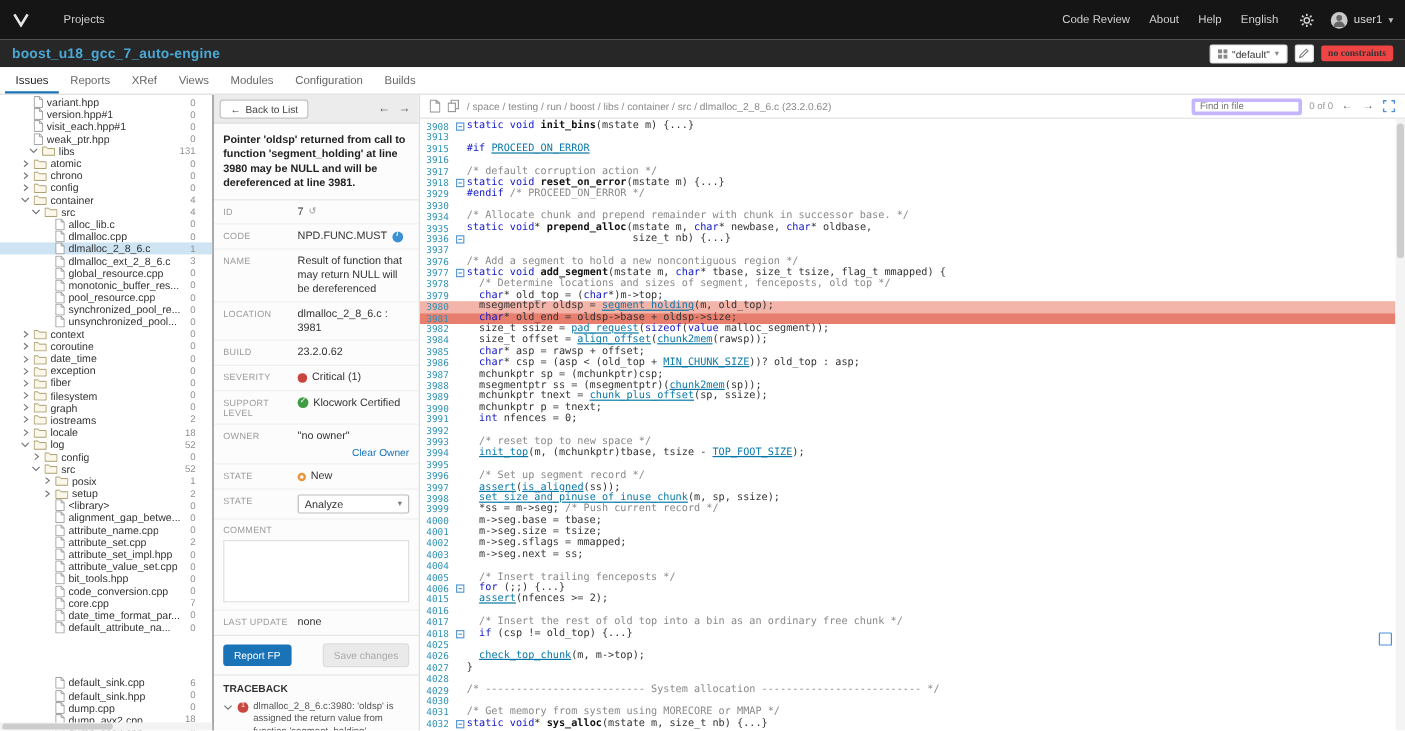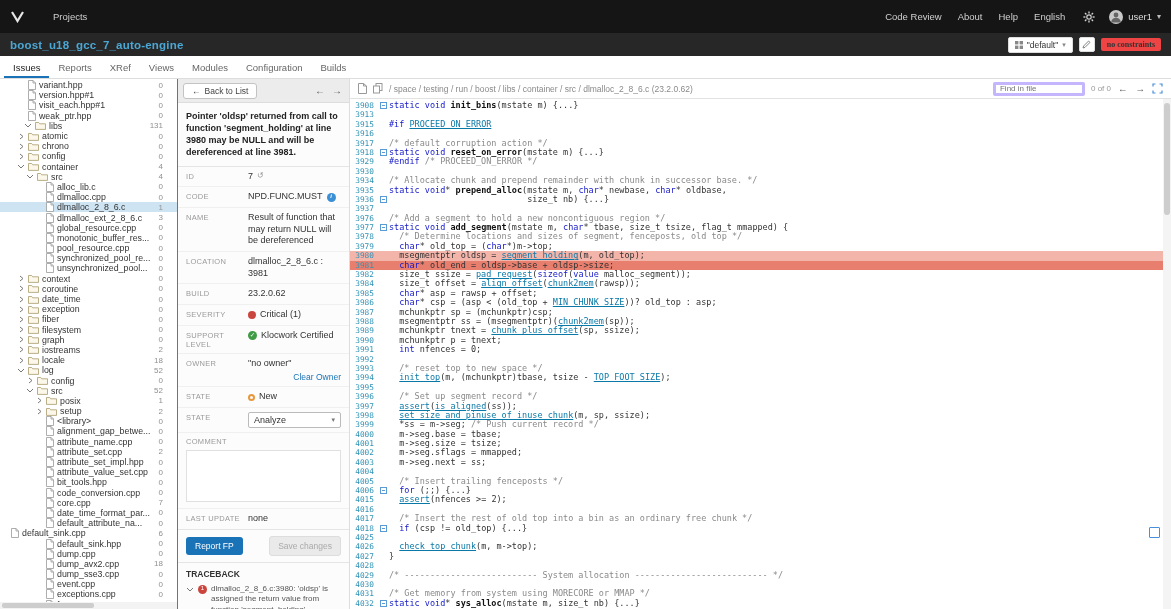--- a/index.html
+++ b/index.html
@@ -719,21 +719,21 @@
           <span class="caret"></span>
           <span class="ticon">
             <svg width="8" height="10" viewBox="0 0 8 10">
               <path d="M.5 .5h4.6L7.5 3v6.5H.5z" fill="#fff" stroke="#999" stroke-width=".8"></path>
               <path d="M5 .5V3h2.5" fill="none" stroke="#999" stroke-width=".8"></path>
             </svg>
           </span>
           <span class="tlabel">default_attribute_na...</span>
           <span class="tcount">0</span>
         </div>
-        <div class="trow" style="">
+        <div class="trow" style="padding-left: 35px; margin-top: 36px;">
           <span class="caret"></span>
           <span class="ticon">
             <svg width="8" height="10" viewBox="0 0 8 10">
               <path d="M.5 .5h4.6L7.5 3v6.5H.5z" fill="#fff" stroke="#999" stroke-width=".8"></path>
               <path d="M5 .5V3h2.5" fill="none" stroke="#999" stroke-width=".8"></path>
             </svg>
           </span>
           <span class="tlabel">default_sink.cpp</span>
           <span class="tcount">6</span>
         </div>

